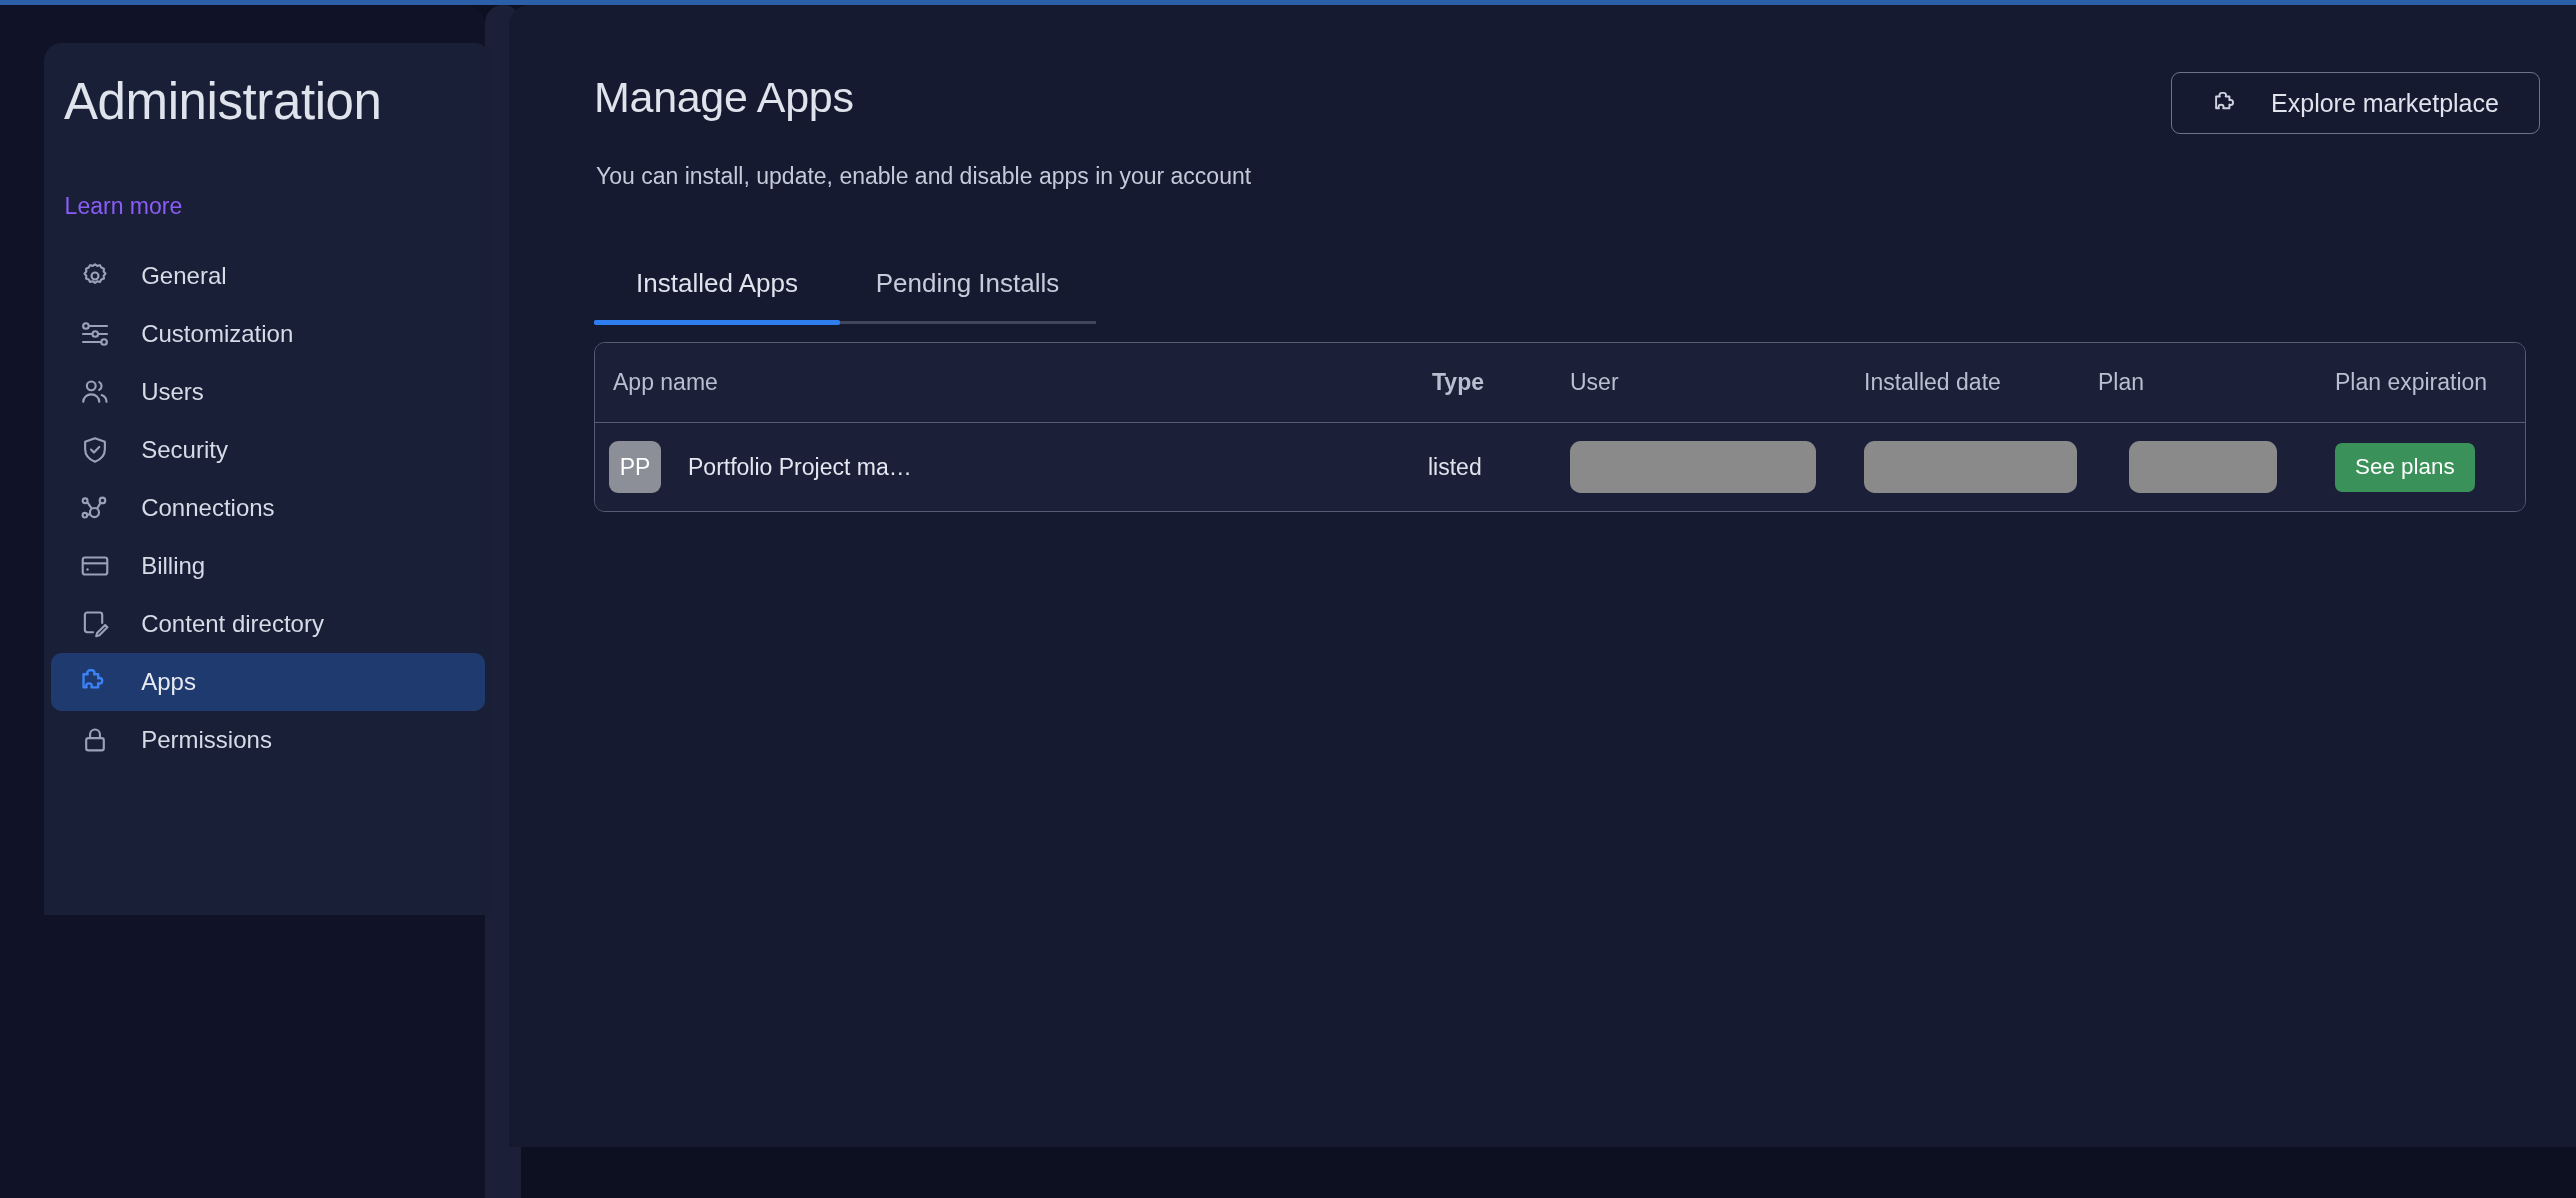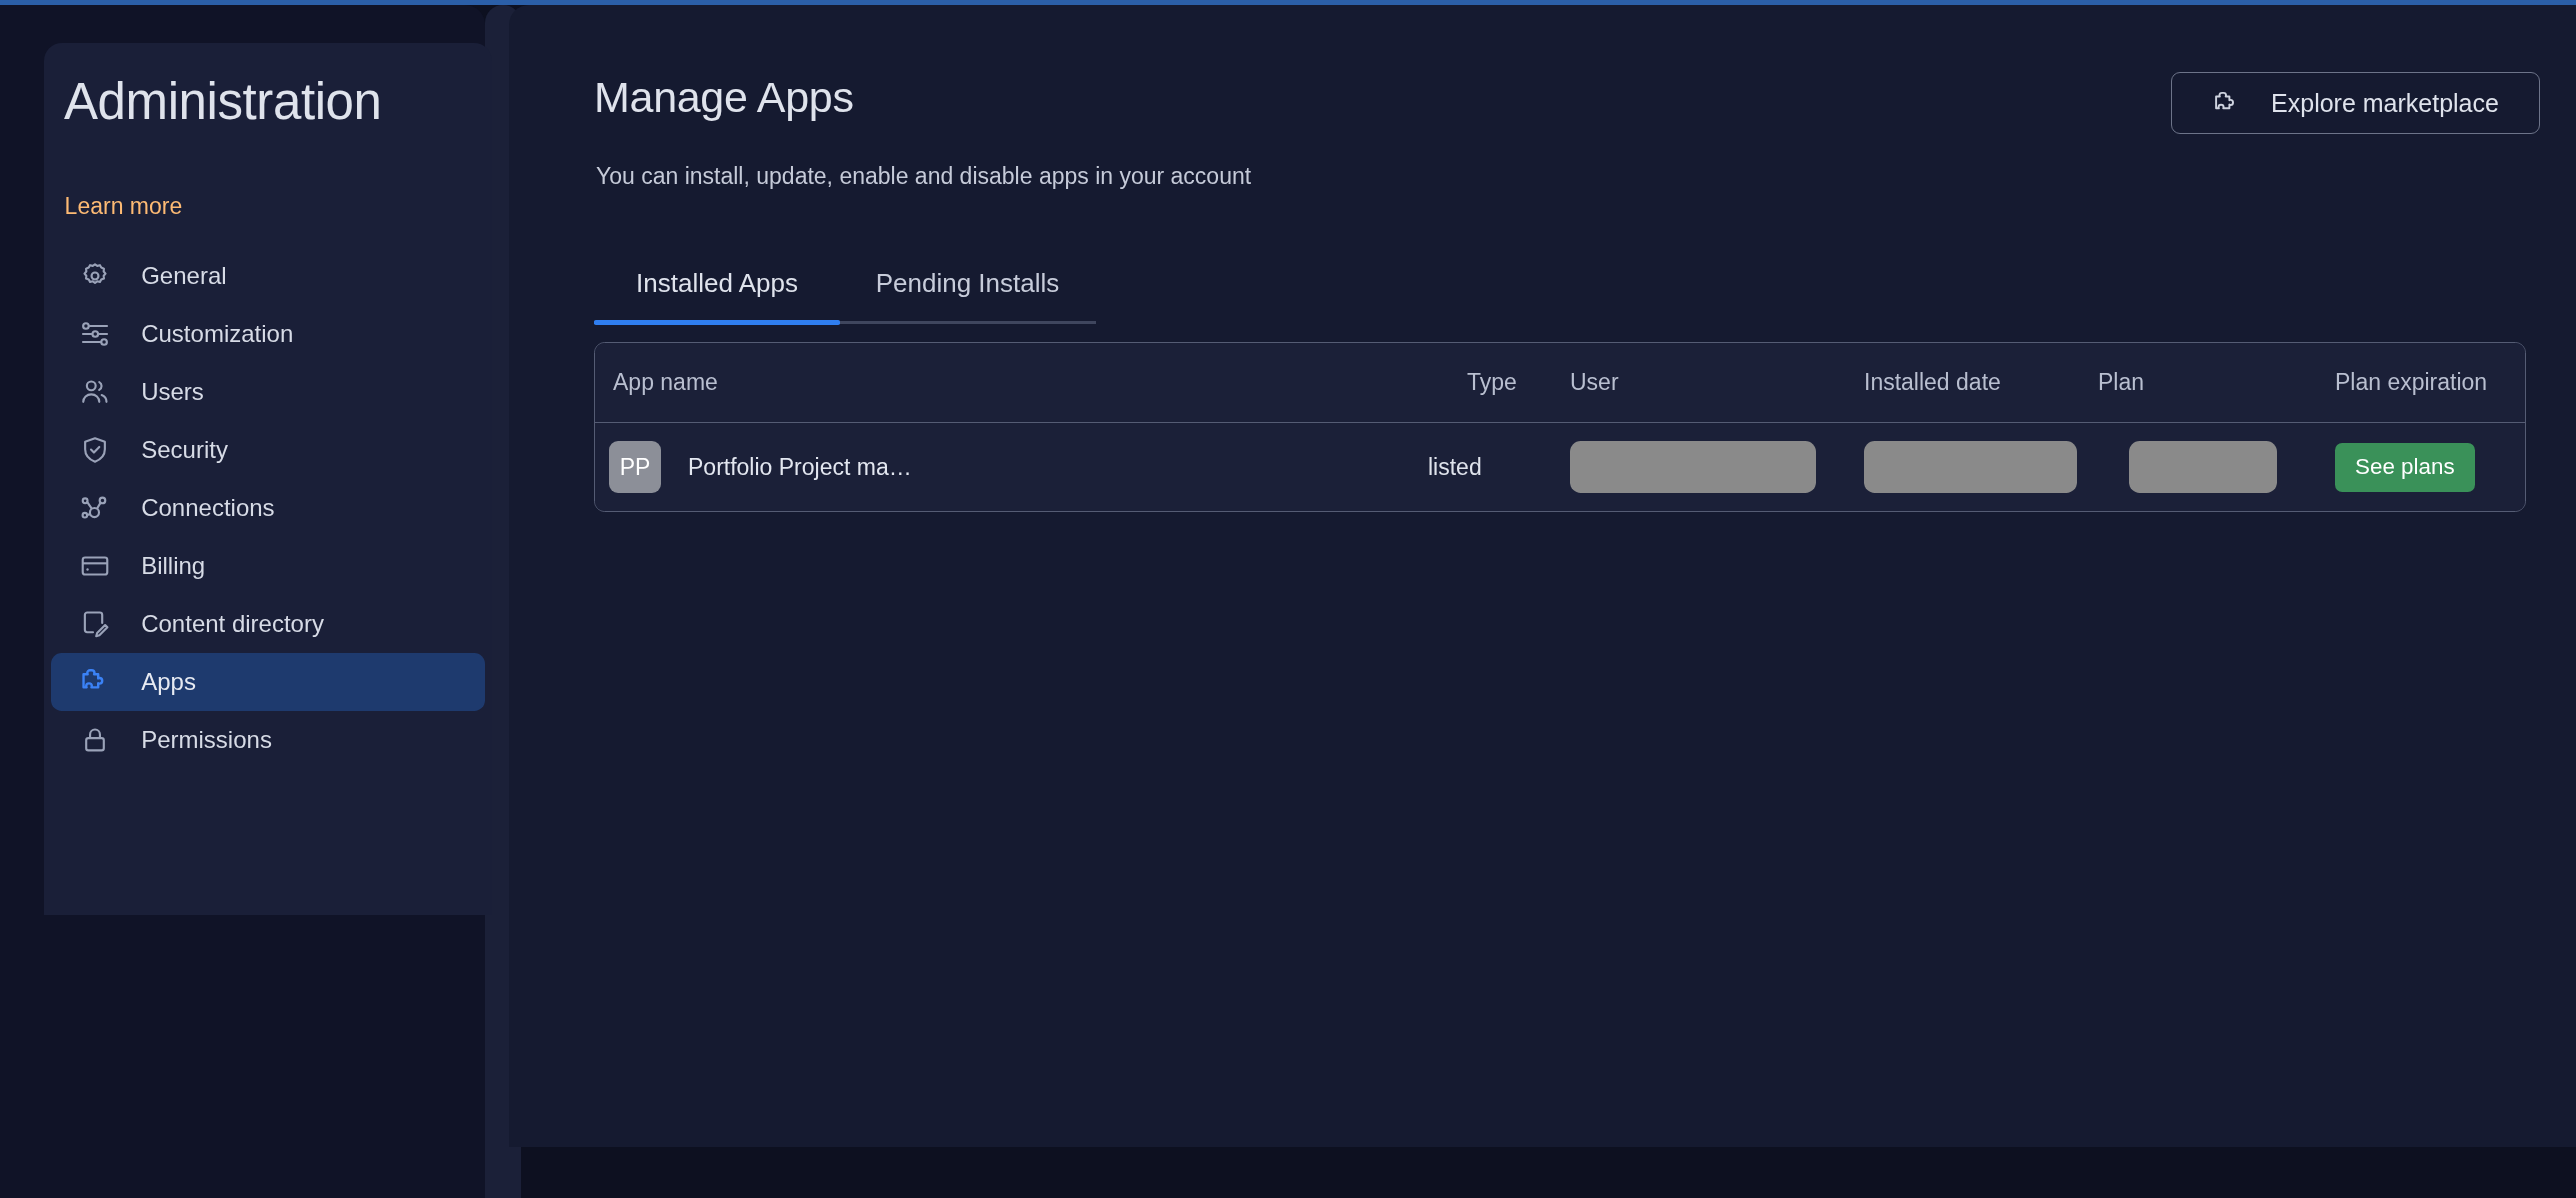--- a/index.html
+++ b/index.html
@@ -95,21 +95,21 @@
     font-weight: 400;
     color: #dfe3ec;
     letter-spacing: -0.4px;
     white-space: nowrap;
   }
   .learn-more {
     position: absolute;
     top: 150px;
     left: 20.6px;
     font-size: 23px;
-    color: #fdba74;
+    color: #8b5cf6;
     cursor: pointer;
     white-space: nowrap;
   }
 
   .nav-list {
     position: absolute;
     top: 204px;
     left: 0;
     width: 448px;
   }
@@ -453,21 +453,21 @@
   <div class="tabs">
     <div class="tab t0 active">Installed Apps</div>
     <div class="tab t1">Pending Installs</div>
     <div class="tabs-rail"></div>
     <div class="tabs-indicator"></div>
   </div>
 
   <div class="table-card">
     <div class="thead">
       <div class="th" style="left:18px;">App name</div>
-      <div class="th" style="left:872px;">Type</div>
+      <div class="th" style="left:837px;font-weight:bold;">Type</div>
       <div class="th" style="left:975px;">User</div>
       <div class="th" style="left:1269px;">Installed date</div>
       <div class="th" style="left:1503px;">Plan</div>
       <div class="th" style="left:1740px;">Plan expiration</div>
 
     </div>
 
     <div class="trow">
       <div class="td" style="left:14px;text-align:center;">
         <span class="app-avatar">PP</span>

